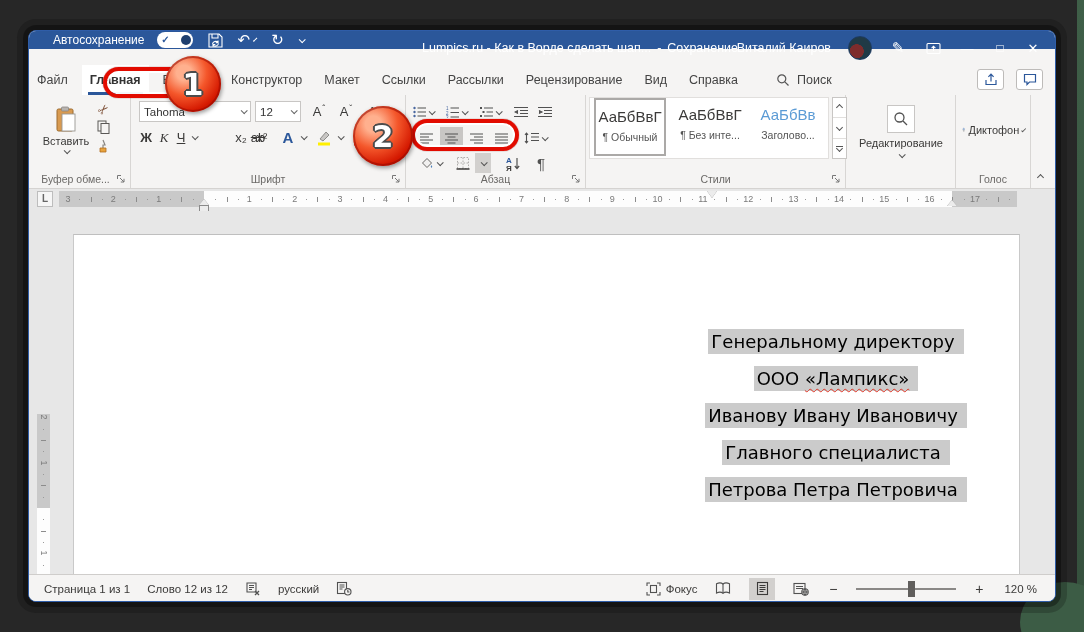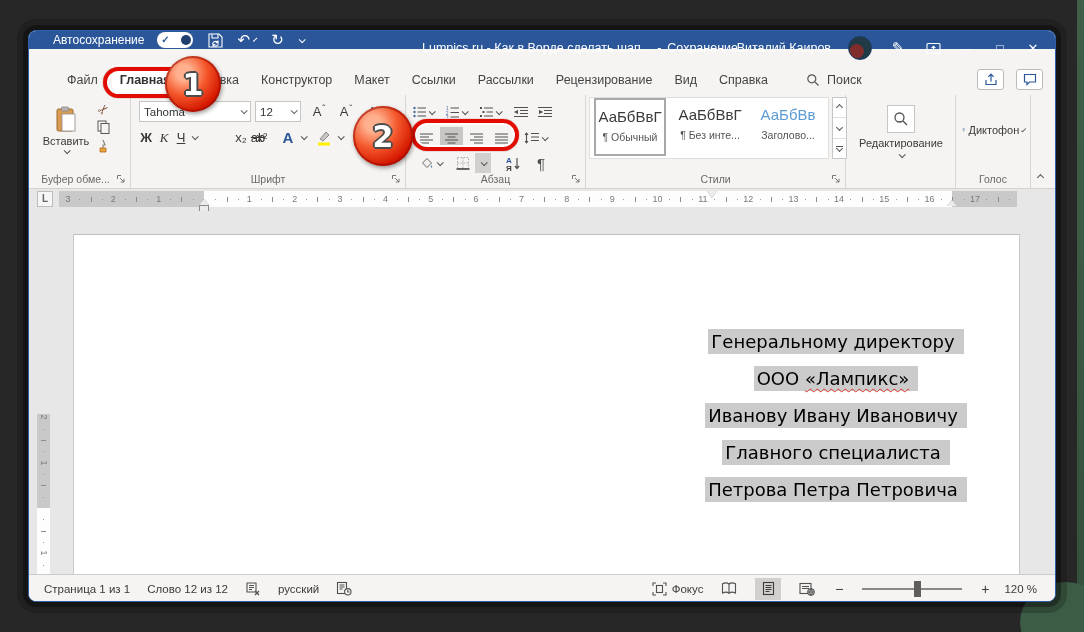--- a/index.html
+++ b/index.html
@@ -32,21 +32,21 @@
   .tb-user { font-size:12.5px; white-space:nowrap; }
   .avatar { width:24px; height:24px; border-radius:50%;
      background:radial-gradient(circle at 35% 65%, #7e2c2c 0 34%, #203a46 36%); border:1px solid #1c3a62; }
   .winbtn { font-size:13px; color:#fff; width:16px; text-align:center; }
   .chev { display:inline-block; width:5px; height:5px; border-right:1.3px solid currentColor;
      border-bottom:1.3px solid currentColor; transform:rotate(45deg) translateY(-1px); }
   .chev.up { transform:rotate(-135deg); }
 
   
   .tabrow { position:absolute; left:0; top:34px; width:100%; height:30px; background:#f5f4f3;
-     display:flex; align-items:stretch; padding-left:30px; gap:6px; }
+     display:flex; align-items:stretch; gap:6px; }
   .tab { font-size:12.5px; color:#444; padding:0 8px; line-height:30px; white-space:nowrap; }
   .tab.active { background:#fff; color:#333; font-weight:bold; position:relative; }
   .tab.active::after { content:""; position:absolute; left:6px; right:6px; bottom:0; height:3px; background:#2b579a; }
   .tab-search { display:flex; align-items:center; gap:7px; margin-left:24px; font-size:12.5px; color:#444; }
   .tabrow-right { position:absolute; right:12px; top:38px; display:flex; gap:12px; }
   .mini-btn { width:27px; height:21px; border:1px solid #bdbbb9; border-radius:3px; background:#fff;
      display:flex; align-items:center; justify-content:center; }
 
   
   .ribbon { position:absolute; left:0; top:64px; width:100%; height:94px; background:#f5f4f3;
@@ -641,21 +641,21 @@
             <path d="M3 4.5 h7 M3 6.5 h7"></path>
           <circle cx="12" cy="10" r="3.2" fill="#f5f4f3"></circle>
             <path d="M8.8 10 h6.4 M12 6.8 a5 5 0 0 1 0 6.4 M12 6.8 a5 5 0 0 0 0 6.4"></path>
         </svg>
       </span>
       <span class="zoomsign">−</span>
       <span class="zoomtrack">
         <span class="zoomhandle"></span>
       </span>
       <span class="zoomsign">+</span>
-      <span style="">120 %</span>
+      <span style="margin-left:6px">120 %</span>
     </div>
   </div>
 
   <div class="red-oval" style="left:74px; top:36px; width:86px; height:31px;"></div>
   <div class="ball" style="left:136px; top:25px;">
     <span>1</span>
   </div>
   <div class="red-oval" style="left:382px; top:88px; width:108px; height:32px;"></div>
   <div class="ball" style="left:324px; top:75px; width:60px; height:60px;">
     <span>2</span>

